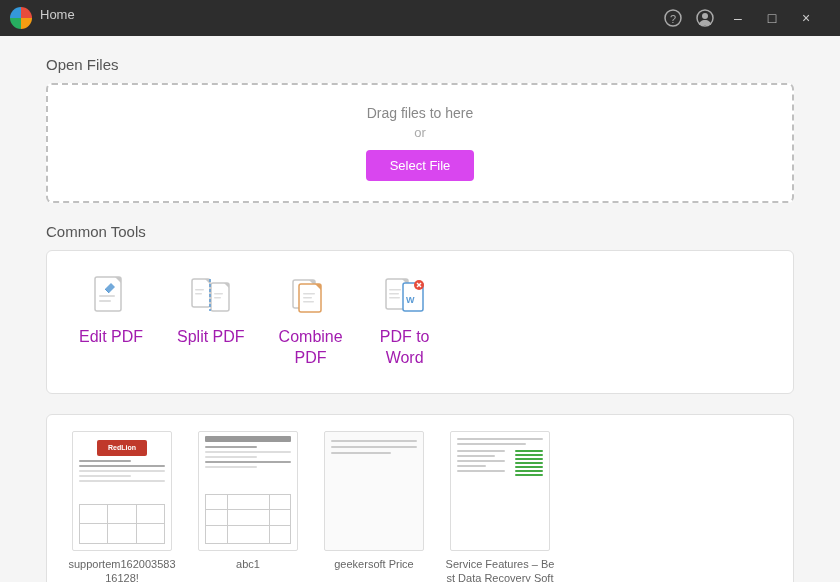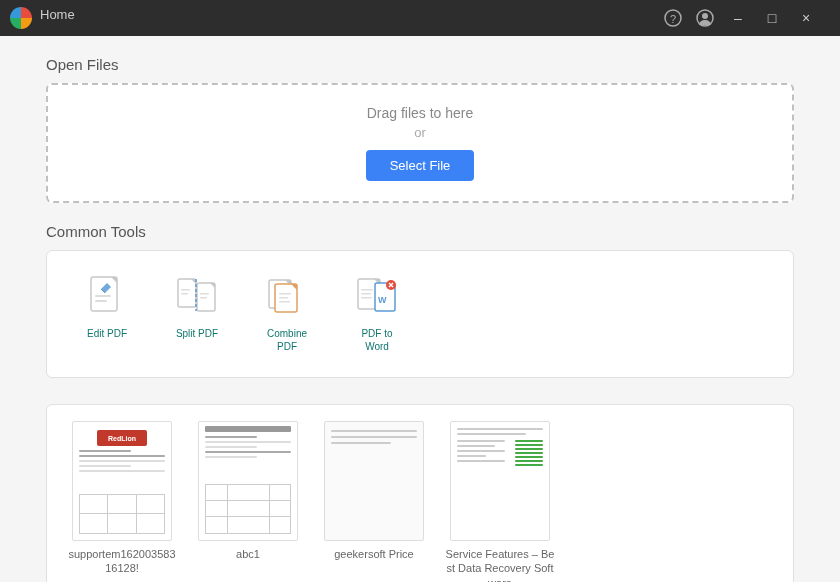--- a/index.html
+++ b/index.html
@@ -105,32 +105,32 @@
       font-size: 14px;
       color: #888;
       margin-bottom: 4px;
     }
     .or-text {
       font-size: 13px;
       color: #aaa;
       margin-bottom: 10px;
     }
     .select-file-btn {
-      background: #3b82f6;
+      background: #d946ef;
       color: #fff;
       border: none;
       border-radius: 4px;
       padding: 8px 24px;
       font-size: 13px;
       cursor: pointer;
     }
 
     
     .tools-section {
-      margin-bottom: 26px;
+      margin-bottom: 20px;
     }
     .tools-box {
       background: #fff;
       border-radius: 6px;
       border: 1px solid #e0e0e0;
       padding: 16px 20px;
       display: flex;
       gap: 10px;
     }
     .tool-item {
@@ -145,22 +145,22 @@
     .tool-icon {
       width: 44px;
       height: 44px;
       margin-bottom: 8px;
       position: relative;
       display: flex;
       align-items: center;
       justify-content: center;
     }
     .tool-label {
-      font-size: 10px;
-      color: #0f766e;
+      font-size: 16px;
+      color: #a21caf;
       text-align: center;
       line-height: 1.3;
     }
 
     
     .recent-section {}
     .recent-box {
       background: #fff;
       border-radius: 6px;
       border: 1px solid #e0e0e0;

